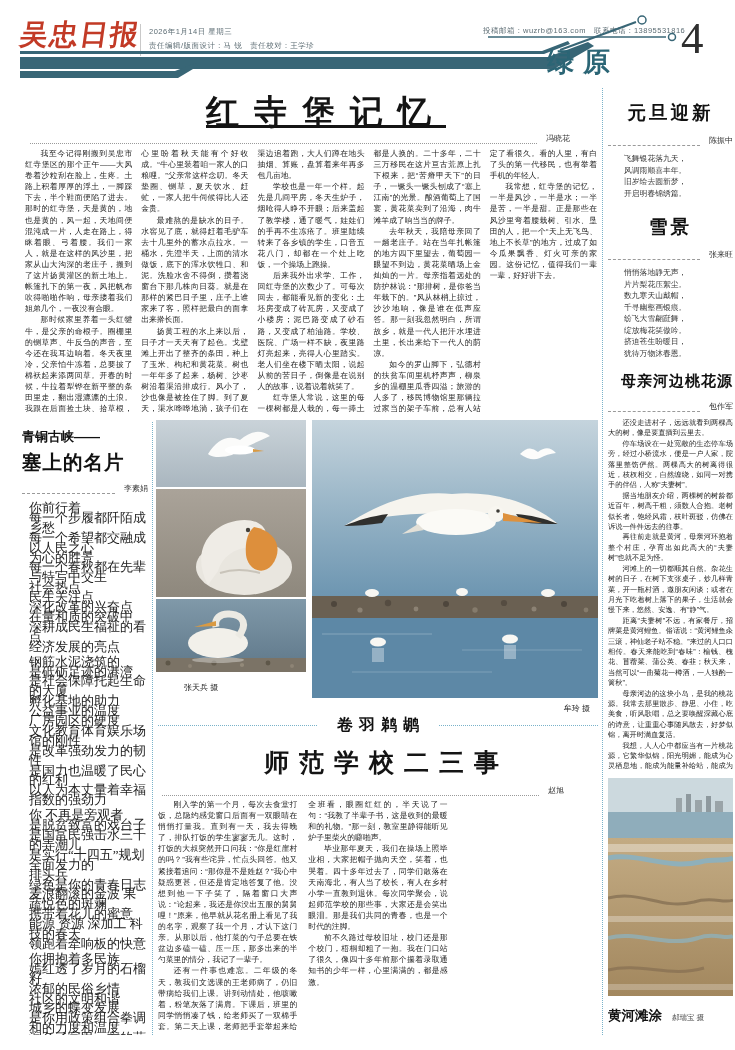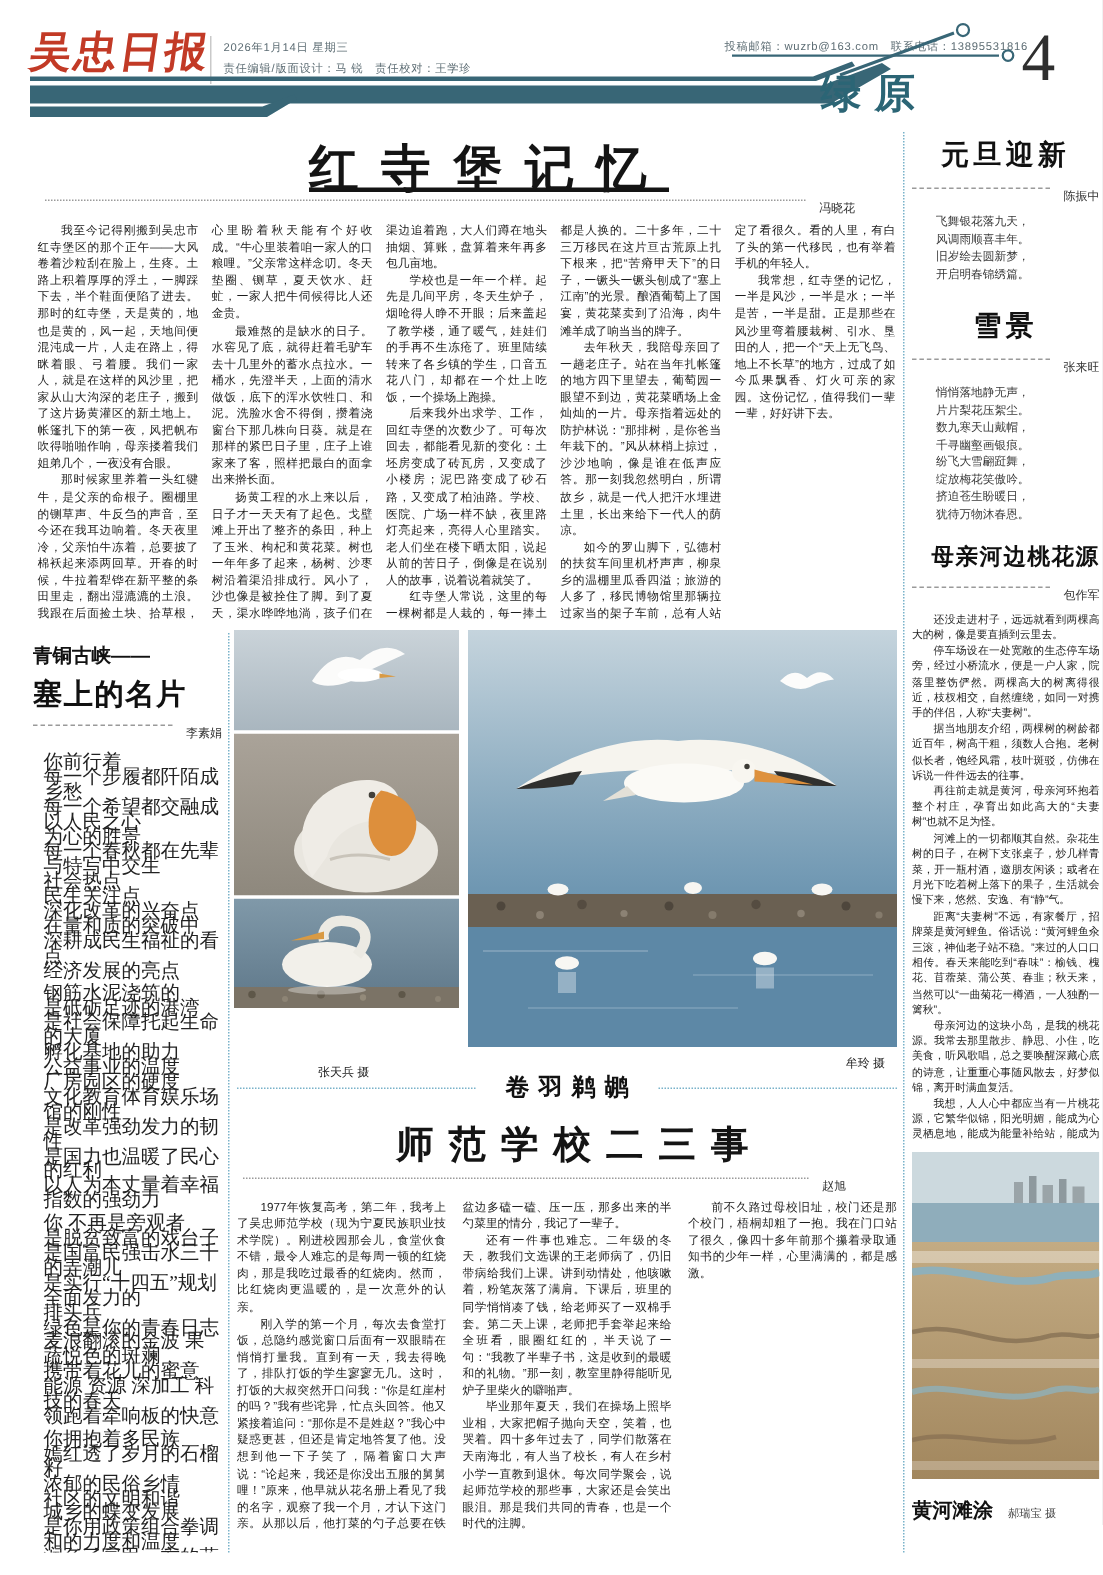--- a/index.html
+++ b/index.html
@@ -18,21 +18,21 @@
   .contact-line{left:483px;top:26px;}
   .section-name{left:547px;top:44px;font-size:27px;font-weight:bold;color:#2b6575;letter-spacing:9px;}
   .page-num{left:681px;top:12px;font-size:45px;color:#2f2f2f;font-weight:400;}
 
   
   .vsep{border-left:1px dotted #79b2c9;width:0;}
   .vsep-right{left:602px;top:88px;height:947px;}
   .vsep-left{left:152px;top:422px;height:613px;}
 
   
-  .authrow{display:flex;align-items:flex-start;}
+  .authrow{display:flex;align-items:flex-end;}
   .authrow .rule{flex:1;border-top:1px dotted #9a9a9a;height:0;}
   .authrow .dashrule{flex:1;border-top:1px dashed #9a9a9a;height:0;}
   .authrow .name{font-size:8px;color:#333;padding-left:9px;white-space:nowrap;}
 
   
   .ma-title{left:25px;top:90px;width:572px;text-align:center;font-size:33px;font-weight:bold;
             letter-spacing:15px;padding-left:15px;color:#141414;text-decoration:underline;}
   .ma-authrow{left:30px;top:133px;width:540px;}
   .ma-body{left:25px;top:148px;width:572px;height:270px;overflow:hidden;
            column-count:5;column-gap:9px;column-fill:auto;
@@ -48,38 +48,38 @@
   .lp-line{padding-left:7px;}
   .lp-line:empty{height:5px;}
 
   
   .ph{display:block;}
   .photo1{left:156px;top:420px;}
   .photo2{left:156px;top:489px;}
   .photo3{left:156px;top:599px;}
   .photo-big{left:312px;top:420px;}
   .credit{font-size:8px;color:#222;white-space:nowrap;}
-  .credit-left{left:212px;top:682px;margin-top:27px;}
+  .credit-left{left:184px;top:682px;}
   .credit-right{left:312px;top:703px;width:278px;text-align:right;}
   .pel-caption-row{left:158px;top:715px;width:440px;display:flex;align-items:center;}
   .pel-caption-row .dotl{flex:1;border-top:1px dotted #79b2c9;height:0;}
   .pel-caption{font-size:16px;font-weight:bold;letter-spacing:6px;padding:0 14px 0 20px;color:#111;}
 
   
   .ba-title{left:155px;top:746px;width:443px;text-align:center;font-size:25px;font-weight:bold;
             letter-spacing:10px;padding-left:10px;color:#141414;}
   .ba-authrow{left:162px;top:785px;width:402px;}
   .ba-body{left:158px;top:799px;width:440px;height:240px;overflow:hidden;
            column-count:3;column-gap:11px;column-fill:auto;
            font-size:7.8px;line-height:11.1px;text-align:justify;color:#1d1d1d;}
 
   
   .rc{left:608px;top:88px;width:125px;height:948px;overflow:hidden;}
   .rc-poem-title{text-align:center;font-size:18.5px;font-weight:bold;letter-spacing:3px;color:#111;}
-  .rc-t1{margin-top:2px;}
+  .rc-t1{margin-top:12px;}
   .rc-t2{margin-top:14px;}
   .rc-authrow{margin-top:10px;}
   .rc-lines{margin:8px 0 0 16px;font-size:7.8px;line-height:11.5px;color:#3a3a3a;
             font-family:Liberation Mono, monospace;}
   .rc-essay-title{text-align:right;font-size:15px;font-weight:bold;color:#111;margin-top:12px;letter-spacing:1px;}
   .rc-essay-body{margin-top:6px;font-size:7.2px;line-height:10.4px;text-align:justify;color:#1d1d1d;
                  height:352px;overflow:hidden;}
   .rc-photo{margin-top:8px;}
   .rc-caption{margin-top:7px;display:flex;align-items:baseline;}
   .rc-caption .t{font-size:13.5px;font-weight:bold;color:#111;}
@@ -300,21 +300,20 @@
     <span class="pel-caption serif">卷羽鹈鹕</span>
     <div class="dotl"></div>
   </div>
 
   <div class="abs ba-title serif">师范学校二三事</div>
   <div class="abs authrow ba-authrow">
     <div class="rule"></div>
     <span class="name">赵旭</span>
   </div>
   <div class="abs ba-body">
-      <p class="body-para">1977年恢复高考，第二年，我考上了吴忠师范学校（现为宁夏民族职业技术学院）。刚进校园那会儿，食堂伙食不错，最令人难忘的是每周一顿的红烧肉，那是我吃过最香的红烧肉。然而，比红烧肉更温暖的，是一次意外的认亲。</p>
       <p class="body-para">刚入学的第一个月，每次去食堂打饭，总隐约感觉窗口后面有一双眼睛在悄悄打量我。直到有一天，我去得晚了，排队打饭的学生寥寥无几。这时，打饭的大叔突然开口问我：“你是红崖村的吗？”我有些诧异，忙点头回答。他又紧接着追问：“那你是不是姓赵？”我心中疑惑更甚，但还是肯定地答复了他。没想到他一下子笑了，隔着窗口大声说：“论起来，我还是你没出五服的舅舅哩！”原来，他早就从花名册上看见了我的名字，观察了我一个月，才认下这门亲。从那以后，他打菜的勺子总要在铁盆边多磕一磕、压一压，那多出来的半勺菜里的情分，我记了一辈子。</p>
       <p class="body-para">还有一件事也难忘。二年级的冬天，教我们文选课的王老师病了，仍旧带病给我们上课。讲到动情处，他咳嗽着，粉笔灰落了满肩。下课后，班里的同学悄悄凑了钱，给老师买了一双棉手套。第二天上课，老师把手套举起来给全班看，眼圈红红的，半天说了一句：“我教了半辈子书，这是收到的最暖和的礼物。”那一刻，教室里静得能听见炉子里柴火的噼啪声。</p>
       <p class="body-para">毕业那年夏天，我们在操场上照毕业相，大家把帽子抛向天空，笑着，也哭着。四十多年过去了，同学们散落在天南海北，有人当了校长，有人在乡村小学一直教到退休。每次同学聚会，说起师范学校的那些事，大家还是会笑出眼泪。那是我们共同的青春，也是一个时代的注脚。</p>
       <p class="body-para">前不久路过母校旧址，校门还是那个校门，梧桐却粗了一抱。我在门口站了很久，像四十多年前那个攥着录取通知书的少年一样，心里满满的，都是感激。</p>
     </div>
 
   <div class="abs rc">
 
     <div class="rc-poem-title rc-t1 serif">元旦迎新</div>
     <div class="authrow rc-authrow">

